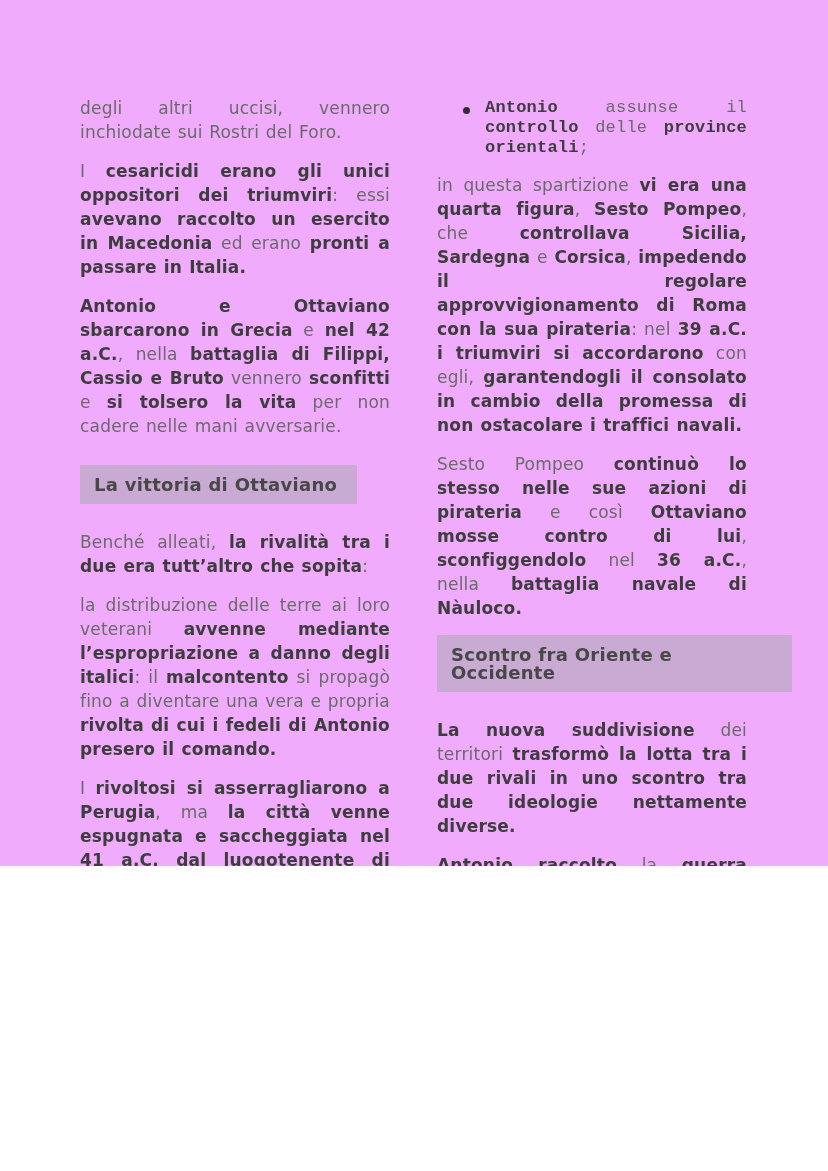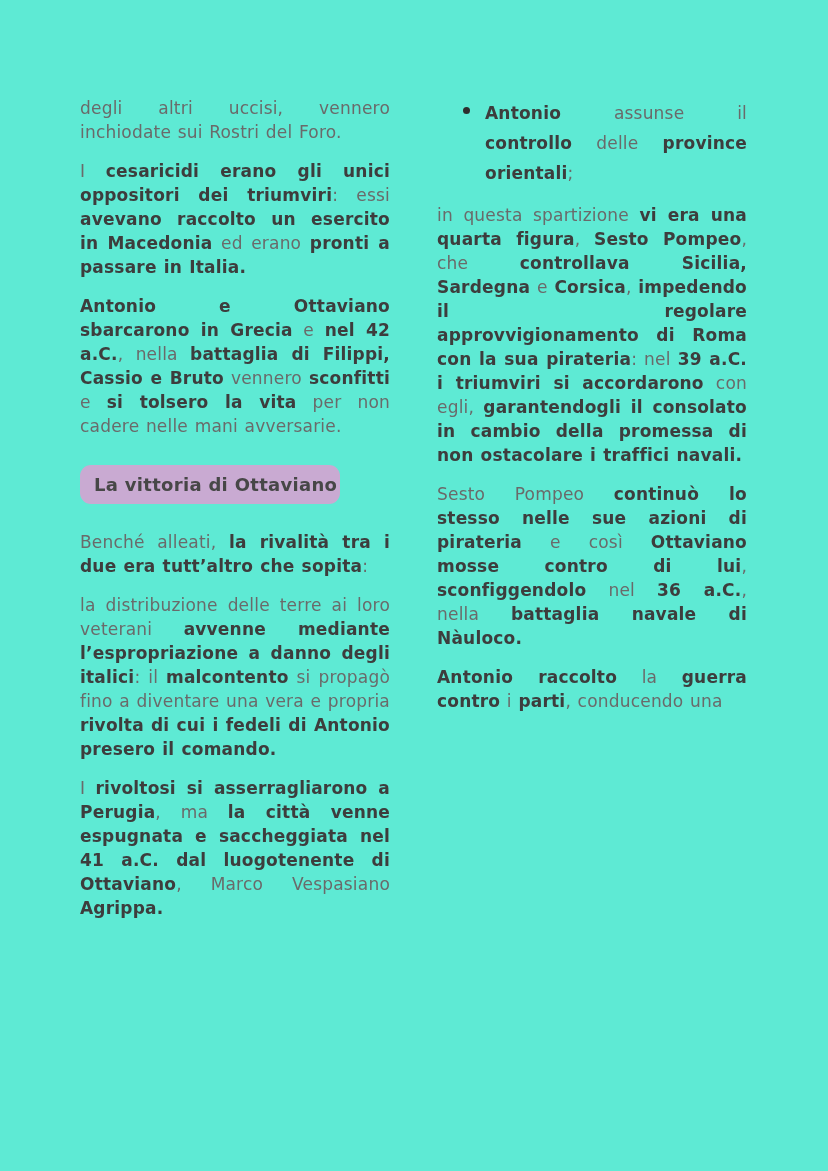--- a/index.html
+++ b/index.html
@@ -2,22 +2,22 @@
 <html style="--hl: #c9aad2; --text: #6a6a6a; --bold: #3d3d3d; --heading-text: #474747; --bullet: #2e2e2e;"><head>
 <meta charset="utf-8">
 <style>
   html, body {
     margin: 0;
     padding: 0;
     background: #ffffff;
   }
   .page {
     width: 828px;
-    height: 1171px;
-    background: #5eead4;
+    height: 866px;
+    background: #f0abfc;
     font-family: "DejaVu Sans", "Liberation Sans", sans-serif;
     overflow: hidden;
     position: relative;
   }
   .columns {
     display: flex;
     gap: 47px;
     padding: 96px 78px 0 80px;
   }
   .column {
@@ -40,43 +40,43 @@
   span.r {
     font-weight: 400;
   }
   .heading {
     display: inline-block;
     background: var(--hl, #c9aad2);
     color: var(--heading-text, #474747);
     font-weight: 700;
     font-size: 18px;
     line-height: 1;
-    padding: 11px 3px 10px 14px;
+    padding: 11px 20px 10px 14px;
     margin: 12px 0 26px 0;
     letter-spacing: 0.3px;
-    border-radius: 11px;
   }
   .heading.full {
     display: block;
     margin-right: -45px;
   }
   ul.blist {
     list-style: none;
     margin: 2px 0 15px 0;
     padding: 0 0 0 48px;
   }
   ul.blist li {
     position: relative;
     font-size: 17px;
-    line-height: 30px;
+    line-height: 20px;
     color: var(--text, #6a6a6a);
     text-align: justify;
     letter-spacing: 0.2px;
     word-spacing: 1px;
     margin-bottom: 5px;
+    font-family: Liberation Mono, monospace;
   }
   ul.blist li::before {
     content: '';
     position: absolute;
     left: -22px;
     top: 9px;
     width: 7px;
     height: 7px;
     border-radius: 50%;
     background: var(--bullet, #2e2e2e);
@@ -88,16 +88,18 @@
 <div class="page">
   <div class="columns">
     <div class="column"><p class="para"><span class="r">degli altri uccisi, vennero inchiodate sui Rostri del Foro.</span></p><p class="para"><span class="r">I </span><span class="b">cesaricidi erano gli unici oppositori dei triumviri</span><span class="r">: essi </span><span class="b">avevano raccolto un esercito in Macedonia</span><span class="r"> ed erano </span><span class="b">pronti a passare in Italia.</span></p><p class="para"><span class="b">Antonio e Ottaviano sbarcarono in Grecia</span><span class="r"> e </span><span class="b">nel 42 a.C.</span><span class="r">, nella </span><span class="b">battaglia di Filippi, Cassio e Bruto</span><span class="r"> vennero </span><span class="b">sconfitti</span><span class="r"> e </span><span class="b">si tolsero la vita</span><span class="r"> per non cadere nelle mani avversarie.</span></p><div class="heading">La vittoria di Ottaviano</div><p class="para"><span class="r">Benché alleati, </span><span class="b">la rivalità tra i due era tutt’altro che sopita</span><span class="r">:</span></p><ul class="blist">
         </ul><p class="para"><span class="r">la distribuzione delle terre ai loro veterani </span><span class="b">avvenne mediante l’espropriazione a danno degli italici</span><span class="r">: il </span><span class="b">malcontento</span><span class="r"> si propagò fino a diventare una vera e propria </span><span class="b">rivolta di cui i fedeli di Antonio presero il comando.</span></p><p class="para"><span class="r">I </span><span class="b">rivoltosi si asserragliarono a Perugia</span><span class="r">, ma </span><span class="b">la città venne espugnata e saccheggiata nel 41 a.C. dal luogotenente di Ottaviano</span><span class="r">, Marco Vespasiano </span><span class="b">Agrippa.</span></p></div>
     <div class="column">
         <ul class="blist">
           <li><span class="b">Antonio</span><span class="r"> assunse il </span><span class="b">controllo</span><span class="r"> delle </span><span class="b">province orientali</span><span class="r">;</span></li>
         </ul>
         <p class="para"><span class="r">in questa spartizione </span><span class="b">vi era una quarta figura</span><span class="r">, </span><span class="b">Sesto Pompeo</span><span class="r">, che </span><span class="b">controllava Sicilia, Sardegna</span><span class="r"> e </span><span class="b">Corsica</span><span class="r">, </span><span class="b">impedendo il regolare approvvigionamento di Roma con la sua pirateria</span><span class="r">: nel </span><span class="b">39 a.C. i triumviri si accordarono</span><span class="r"> con egli, </span><span class="b">garantendogli il consolato in cambio della promessa di non ostacolare i traffici navali.</span></p>
         <p class="para"><span class="r">Sesto Pompeo </span><span class="b">continuò lo stesso nelle sue azioni di pirateria</span><span class="r"> e così </span><span class="b">Ottaviano mosse contro di lui</span><span class="r">, </span><span class="b">sconfiggendolo</span><span class="r"> nel </span><span class="b">36 a.C.</span><span class="r">, nella </span><span class="b">battaglia navale di Nàuloco.</span></p>
+        <div class="heading full">Scontro fra Oriente e Occidente</div>
+        <p class="para"><span class="b">La nuova suddivisione</span><span class="r"> dei territori </span><span class="b">trasformò la lotta tra i due rivali in uno scontro tra due ideologie nettamente diverse.</span></p>
         <p class="para"><span class="b">Antonio raccolto</span><span class="r"> la </span><span class="b">guerra contro</span><span class="r"> i </span><span class="b">parti</span><span class="r">, conducendo una</span></p>
       </div>
   </div>
 </div>
 
 </body></html>

